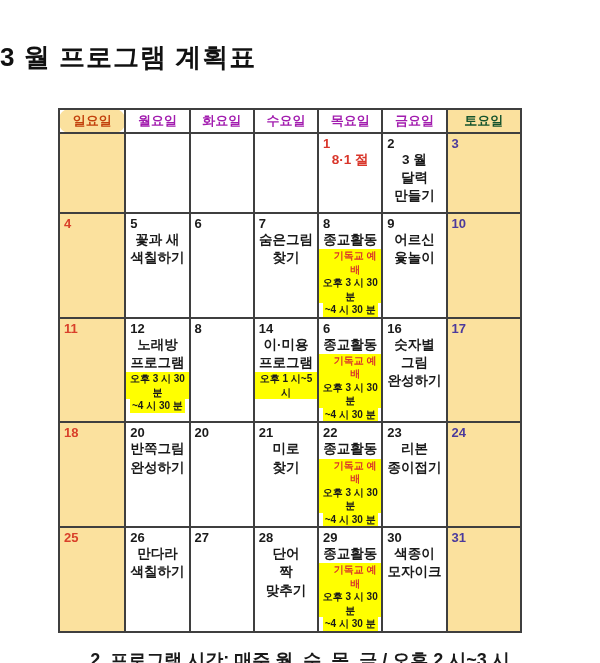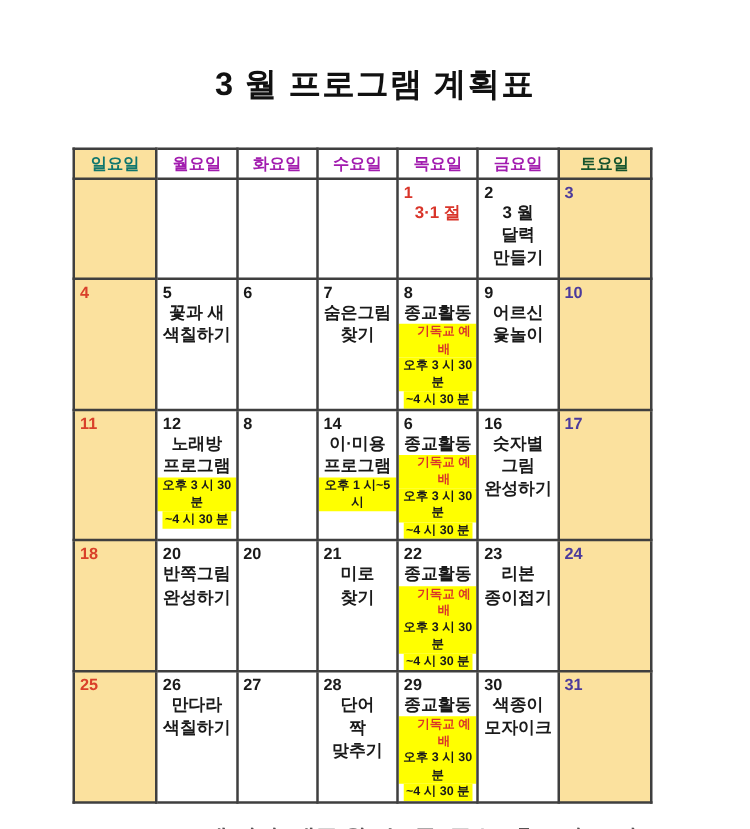--- a/index.html
+++ b/index.html
@@ -5,22 +5,22 @@
   html, body { margin: 0; padding: 0; background: #ffffff; }
   body {
     width: 600px; height: 663px;
     font-family: "Liberation Sans", sans-serif;
     font-weight: bold;
     color: #1a1a1a;
   }
   .page { position: relative; width: 600px; height: 663px; overflow: hidden; }
 
   .title {
-    margin: 0; padding-top: 50px;
-    text-align: center;
+    margin: 0; padding-top: 40px;
+    text-align: left;
     font-size: 26px; letter-spacing: 1px;
     color: #111111;
   }
 
   table.cal {
     border-collapse: collapse;
     table-layout: fixed;
     margin: 33px 0 0 58px;
     width: 464px;
   }
@@ -28,21 +28,21 @@
     border: 2px solid #3f3f3f;
     padding: 0;
   }
   table.cal th {
     height: 22px;
     font-size: 13px;
     text-align: center;
     background: #ffffff;
     color: #a21caf;
   }
-  table.cal th.sunday { color: #0f766e; background: #fbe19e; }
+  table.cal th.sunday { color: #c2410c; background: #fbe19e; border-radius: 10px; }
   table.cal th.saturday { color: #14532d; background: #fbe19e; }
   table.cal col.c-sun { width: 66px; }
   table.cal col.c-mid { width: 64px; }
   table.cal col.c-sat { width: 74px; }
 
   table.cal td { vertical-align: top; background: #ffffff; }
   table.cal td.weekend { background: #fbe19e; }
   tbody tr:nth-child(1) td { height: 78px; }
   tbody tr:nth-child(2) td { height: 70px; }
   tbody tr:nth-child(3) td { height: 72px; }
@@ -117,21 +117,21 @@
             <div class="daynum black"></div>
           </td>
           <td>
             <div class="daynum black"></div>
           </td>
           <td>
             <div class="daynum black"></div>
           </td>
           <td>
             <div class="daynum red">1</div>
-            <div class="line red">3·1 절</div>
+            <div class="line red">8·1 절</div>
           </td>
           <td>
             <div class="daynum black">2</div>
             <div class="line ">3 월</div>
             <div class="line ">달력</div>
             <div class="line ">만들기</div>
           </td>
           <td class="weekend">
             <div class="daynum sat">3</div>
           </td>

